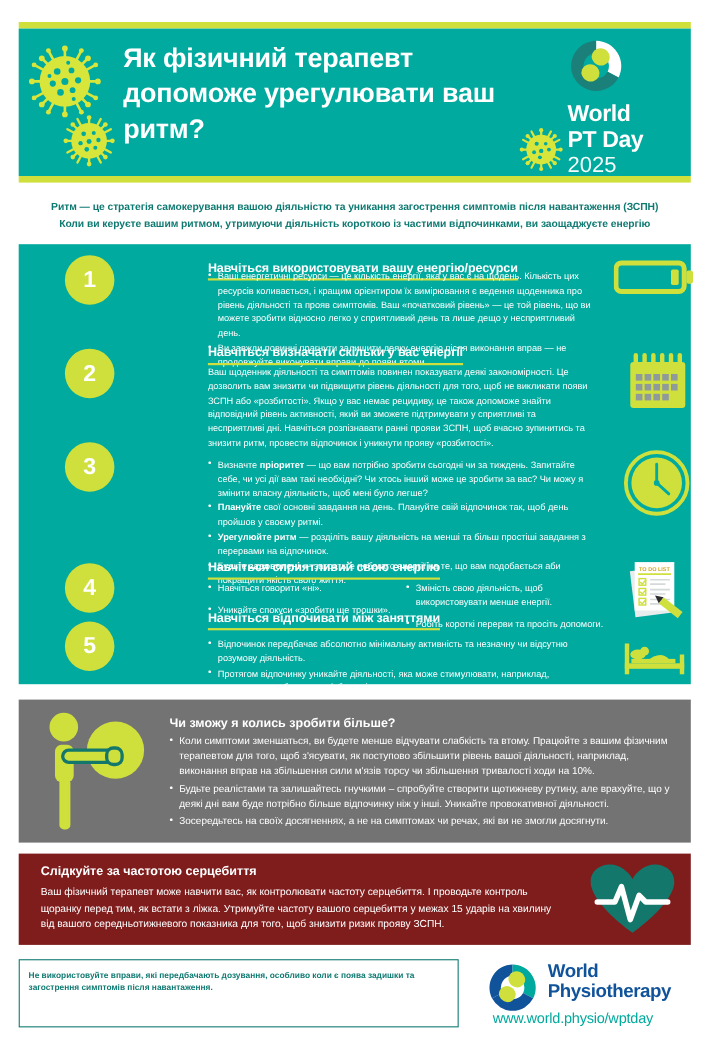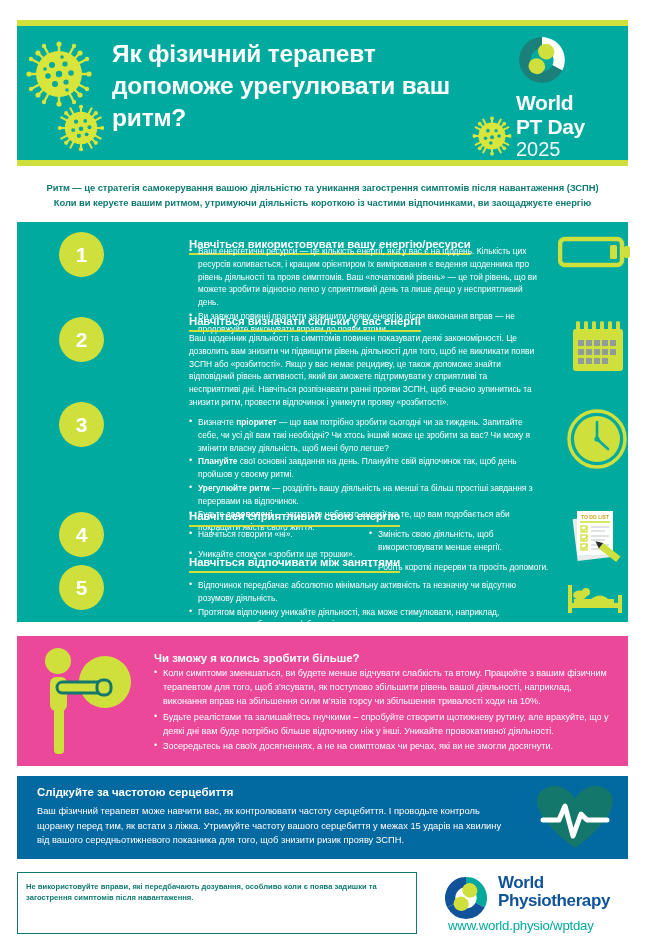--- a/index.html
+++ b/index.html
@@ -63,25 +63,25 @@
   ul.bl > li { position:relative; padding-left:9px; margin-bottom:1px; }
   ul.bl > li::before {
     content:"•"; position:absolute; left:0px; top:-1px; color:#ffffff; font-size:9px;
   }
 
   
   .txt { position:absolute; color:#ffffff; }
 
   
   #panel-more {
-    top:636px; height:130px; background:#ec4899;
+    top:636px; height:130px; background:#737373;
   }
   
   #panel-heart {
-    top:776px; height:83px; background:#0369a1;
+    top:776px; height:83px; background:#7f1d1d;
   }
   .heart-head { color:#ffffff; font-weight:bold; font-size:11.4px; }
   .heart-body { color:#ffffff; font-size:9.3px; line-height:1.58; }
 
   
   .footer-box {
     position:absolute; left:17px; top:872px; width:400px; height:62px;
     border:1.5px solid #0f7a72; padding:6px 8px;
   }
   .footer-box p { color:#0f7a72; font-size:7.6px; line-height:1.42; }

